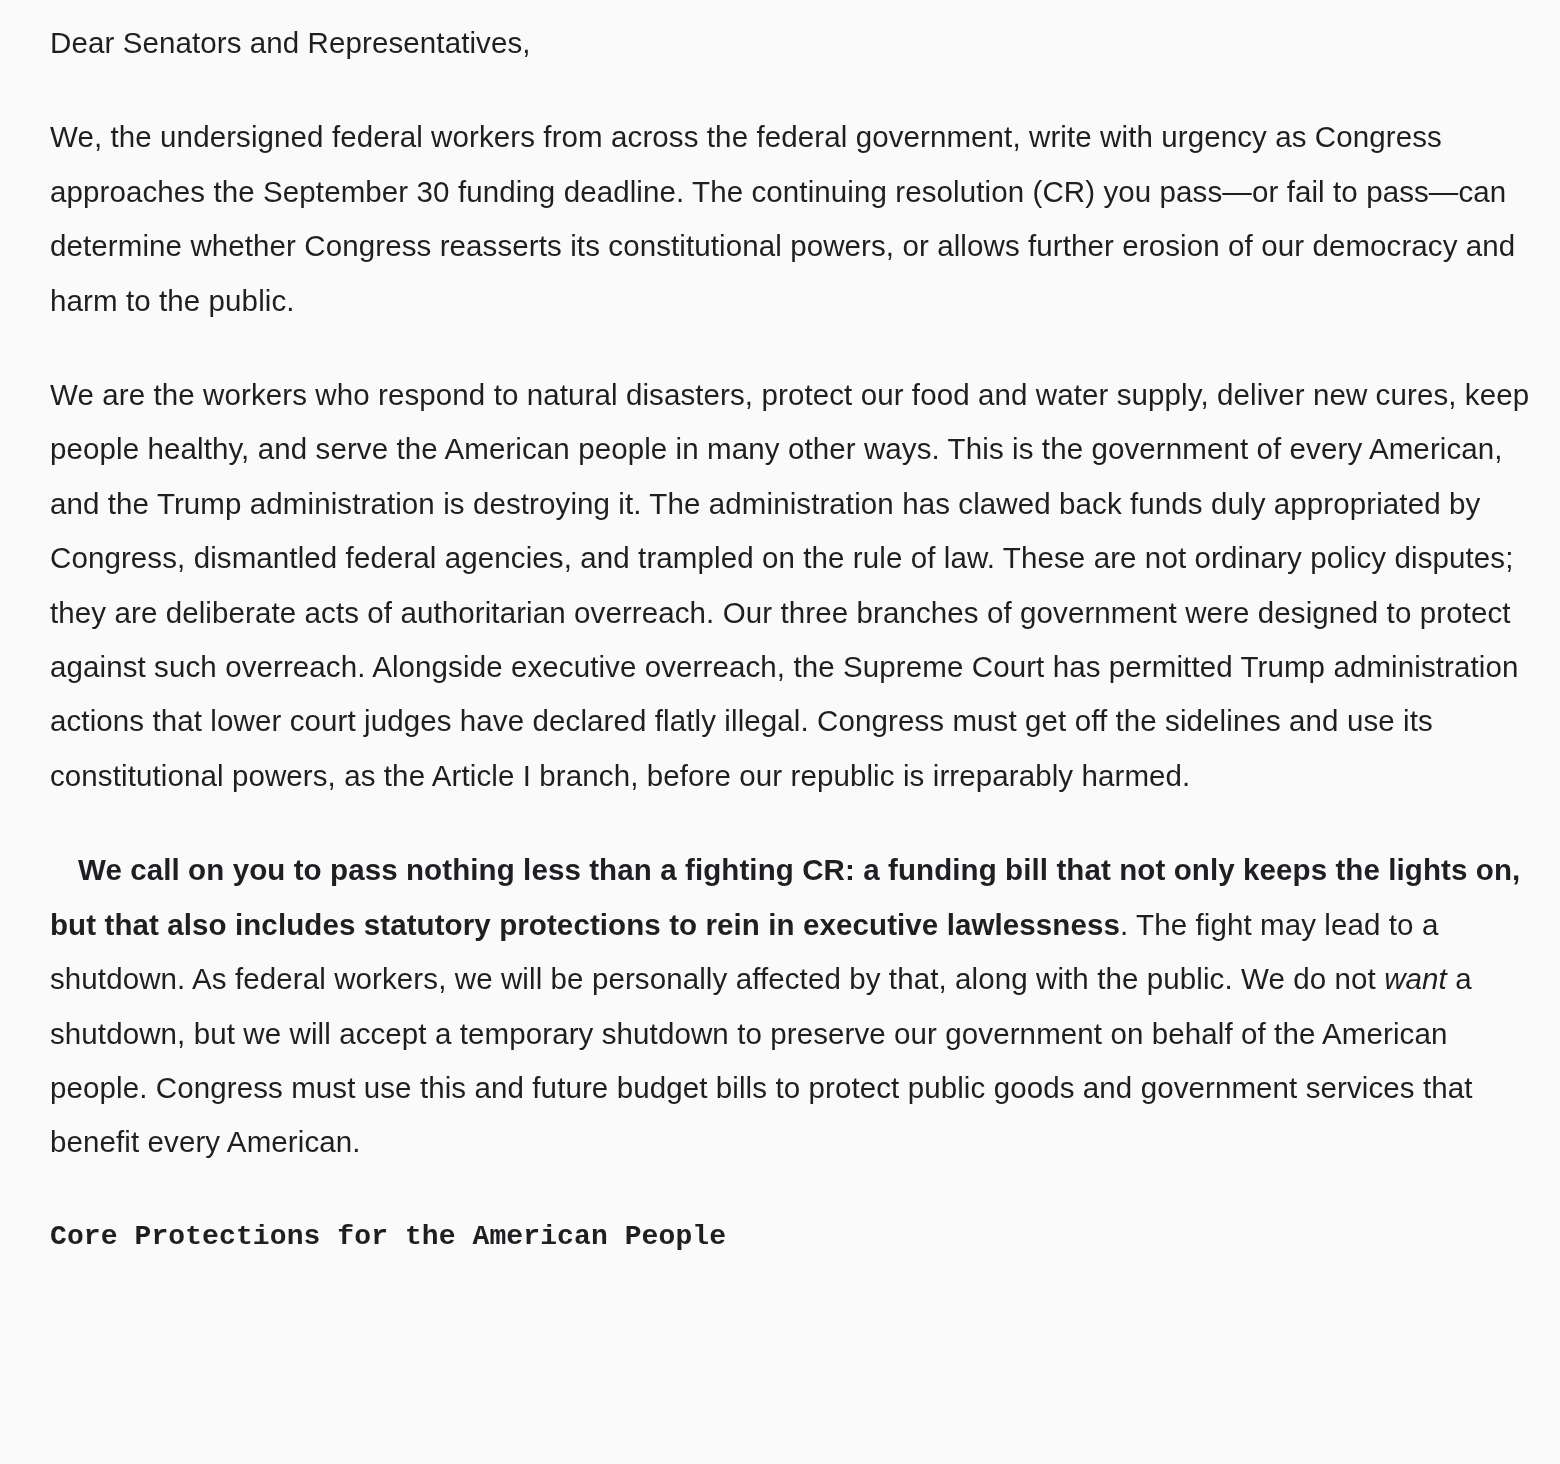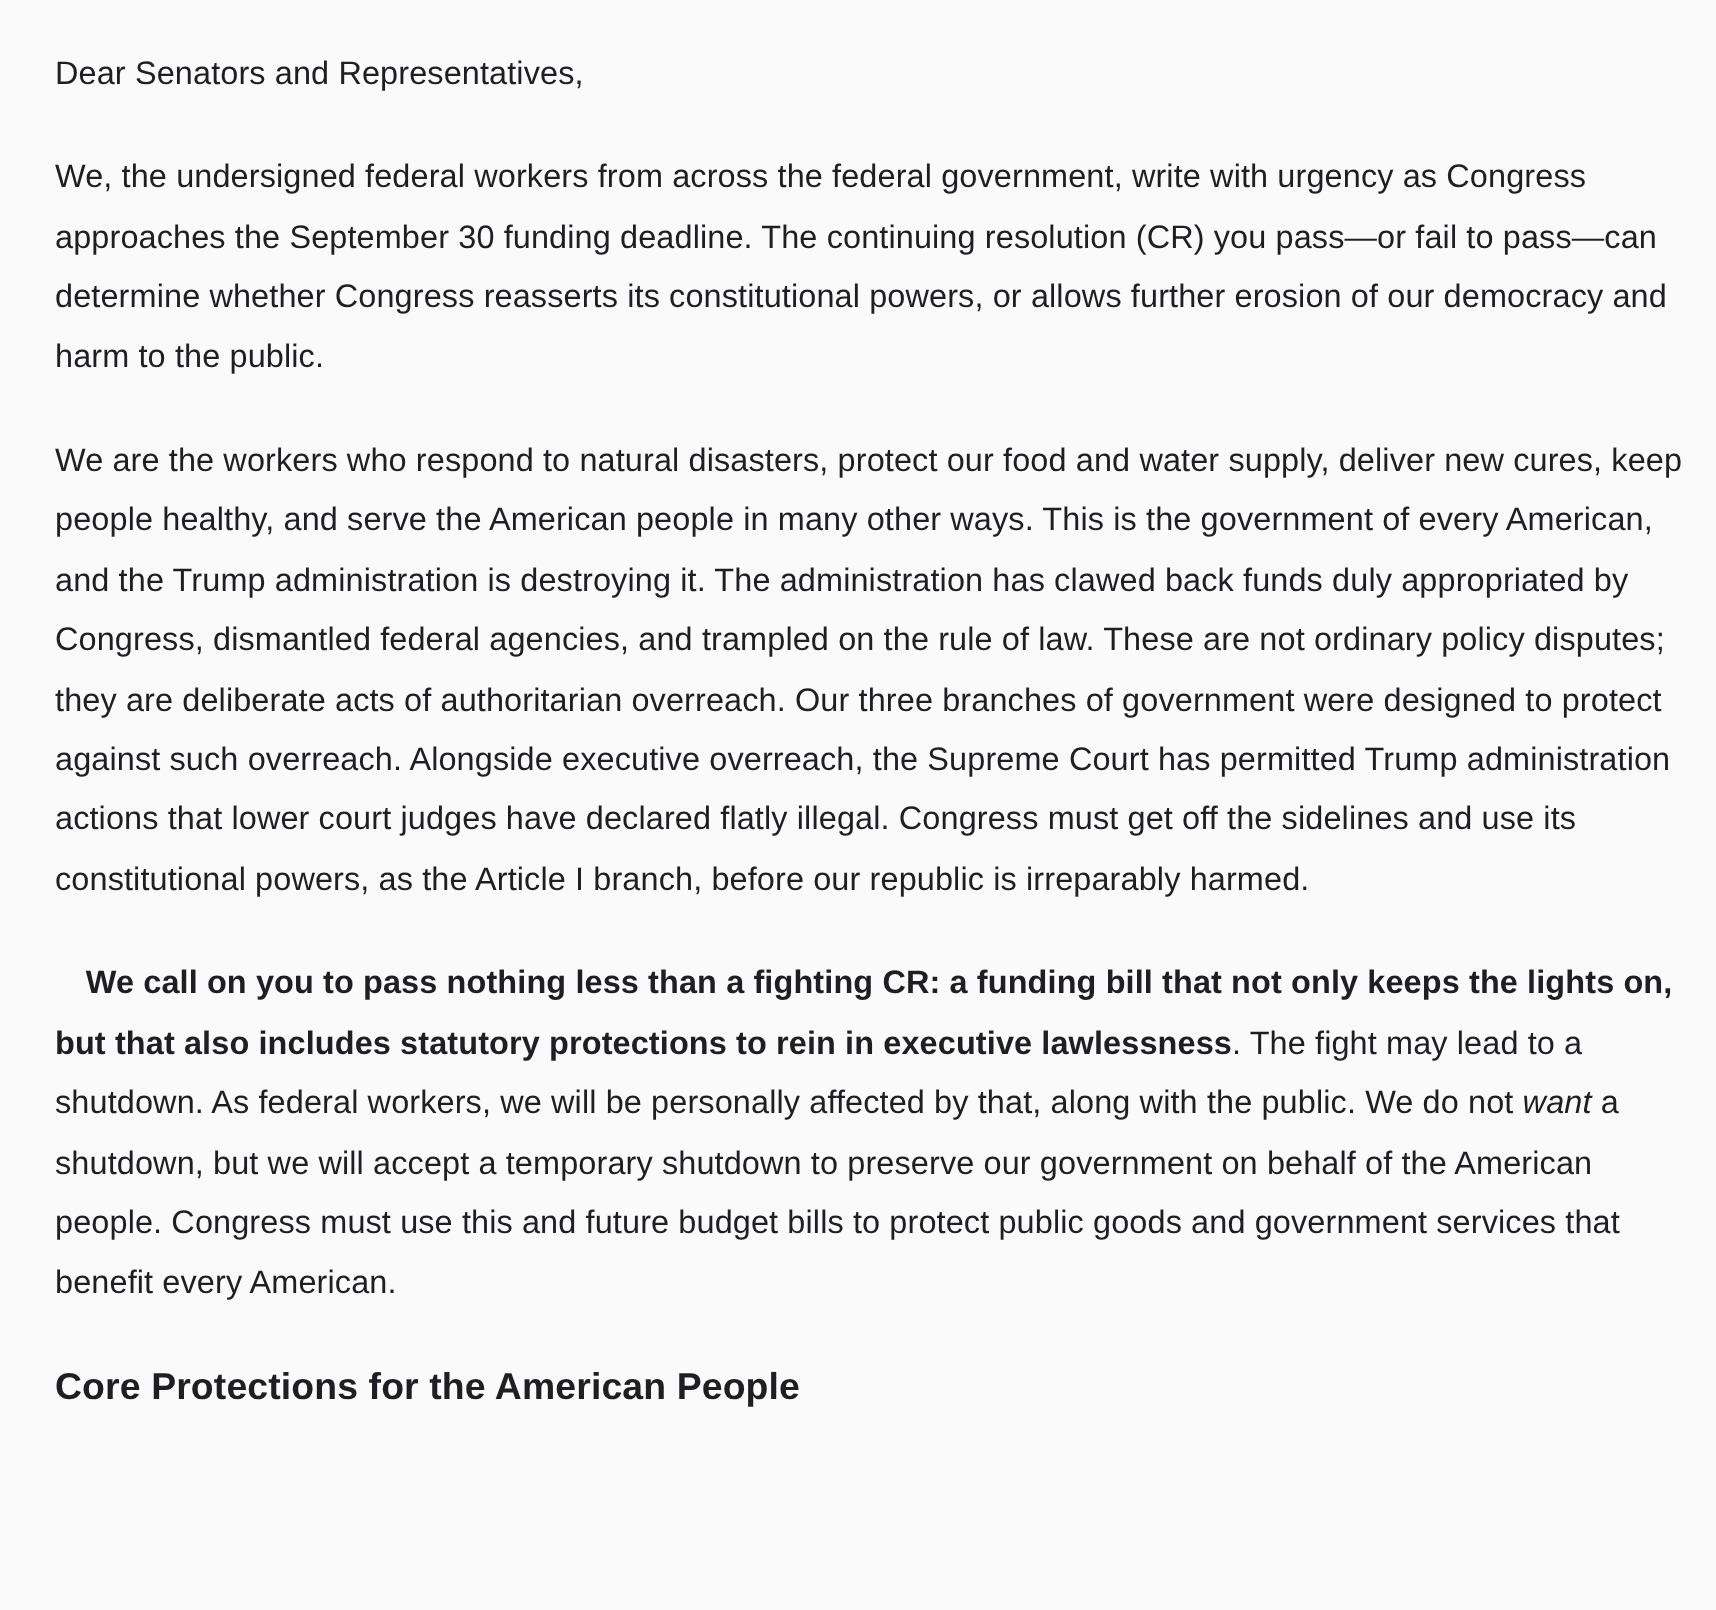--- a/index.html
+++ b/index.html
@@ -13,41 +13,42 @@
     overflow: hidden;
     color: #1f1e22;
     font-family: "Liberation Sans", "DejaVu Sans", sans-serif;
     font-size: 29.5px;
     line-height: 54.4px;
     letter-spacing: 0.1px;
   }
   .letter {
     position: absolute;
     left: 50px;
-    top: 40px;
+    top: 16px;
     width: 1480px;
   }
   p {
     margin: 0 0 40px 0;
   }
   .salutation {
     margin-bottom: 40px;
   }
   strong {
     font-weight: 700;
     margin-left: 28px;
   }
   em {
     font-style: italic;
   }
   h2 {
     margin: 0;
-    font-size: 34px;
+    font-size: 28px;
     font-weight: 700;
     line-height: 54.4px;
+    font-family: Liberation Mono, monospace;
   }
 </style>
 </head>
 <body>
 
 <div class="letter">
   <p class="salutation">Dear Senators and Representatives,</p>
 
   <p>We, the undersigned federal workers from across the federal government, write with urgency as Congress approaches the September 30 funding deadline. The continuing resolution (CR) you pass—or fail to pass—can determine whether Congress reasserts its constitutional powers, or allows further erosion of our democracy and harm to the public.</p>
 

